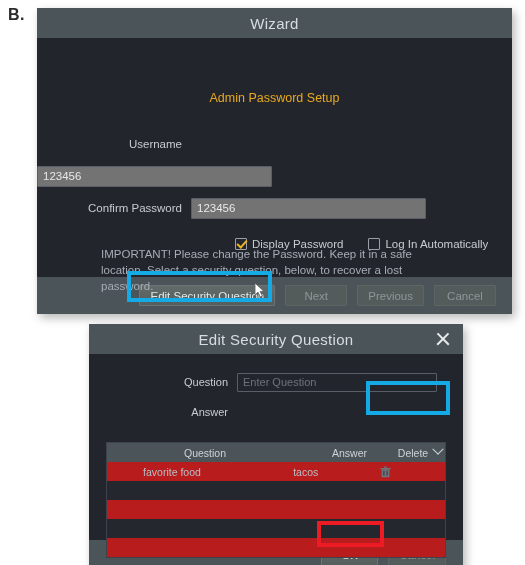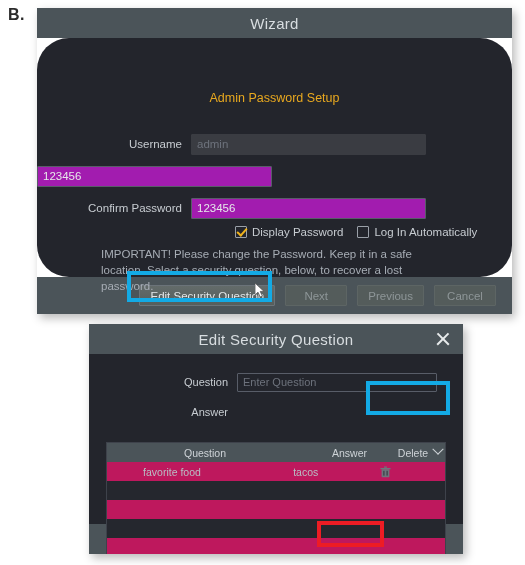--- a/index.html
+++ b/index.html
@@ -81,21 +81,20 @@
 
   
   #wizard {
     left: 37px;
     top: 8px;
     width: 475px;
   }
   #wizard .dlg-body {
     height: 239px;
     position: relative;
-    border-radius: 32px;
   }
   .section-heading {
     position: absolute;
     top: 53px;
     left: 0;
     width: 100%;
     text-align: center;
     color: #e8a81f;
     font-size: 12.5px;
   }
@@ -113,41 +112,41 @@
     padding-right: 9px;
     color: #c7ccd1;
     font-size: 11.5px;
     box-sizing: border-box;
   }
   .field {
     width: 235px;
     height: 21px;
     box-sizing: border-box;
     border: 1px solid #585d68;
-    background: #a21caf;
+    background: #737373;
     color: #e6e8ea;
     font-size: 11.5px;
     line-height: 19px;
     padding: 0 5px;
     border-radius: 1px;
   }
   .field.readonly {
     background: #3a3c42;
     border-color: #3a3c42;
     color: #7e828a;
   }
   .field.ph { color: #6d727c; }
 
   .check-row {
     position: absolute;
-    top: 188px;
+    top: 200px;
     left: 198px;
     display: flex;
     align-items: flex-end;
-    gap: 14px;
+    gap: 25px;
   }
   .check-item {
     display: flex;
     align-items: center;
     gap: 5px;
     cursor: pointer;
   }
   .cbox {
     width: 12px;
     height: 12px;
@@ -233,21 +232,21 @@
 
   
   #editsq {
     left: 89px;
     top: 324px;
     width: 374px;
   }
   #editsq .dlg-body {
     height: 170px;
     position: relative;
-    padding-top: 0;
+    padding-top: 16px;
   }
   .sq-row {
     position: absolute;
     left: 0;
     height: 20px;
     display: flex;
     align-items: center;
   }
   .sq-row .lbl {
     width: 148px;
@@ -288,21 +287,21 @@
     color: #ced3d7;
     font-size: 10.5px;
   }
   .t-row {
     display: flex;
     align-items: center;
     height: 19px;
     color: #b9bec5;
     font-size: 10.5px;
   }
-  .t-row.odd  { background: #be185d; gap: 38px; }
+  .t-row.odd  { background: #b91c1c; gap: 38px; }
   .t-row.even { background: #25272e; }
   .c-q { width: 196px; text-align: center; }
   .c-a { width: 93px; text-align: center; }
   .c-d { width: 34px; text-align: right; display:flex; align-items:center; justify-content:center; }
   .c-x { width: 15px; text-align: center; color: #ced3d7; font-size: 9px; }
 
   .chev {
     display: inline-block;
     width: 7px;
     height: 7px;
@@ -331,21 +330,20 @@
     <div class="titlebar">
       <span class="title">Wizard</span>
     </div>
 
     <div class="dlg-body">
 
       <div class="section-heading">Admin Password Setup</div>
 
       <div class="form-row" style="top:95px;">
         <span class="lbl">Username</span>
-        <div class="field readonly ph">admin</div>
       </div>
 
       <div class="form-row" style="top:127px;">
         <div class="field">123456</div>
       </div>
 
       <div class="form-row" style="top:159px;">
         <span class="lbl">Confirm Password</span>
         <div class="field">123456</div>
       </div>

